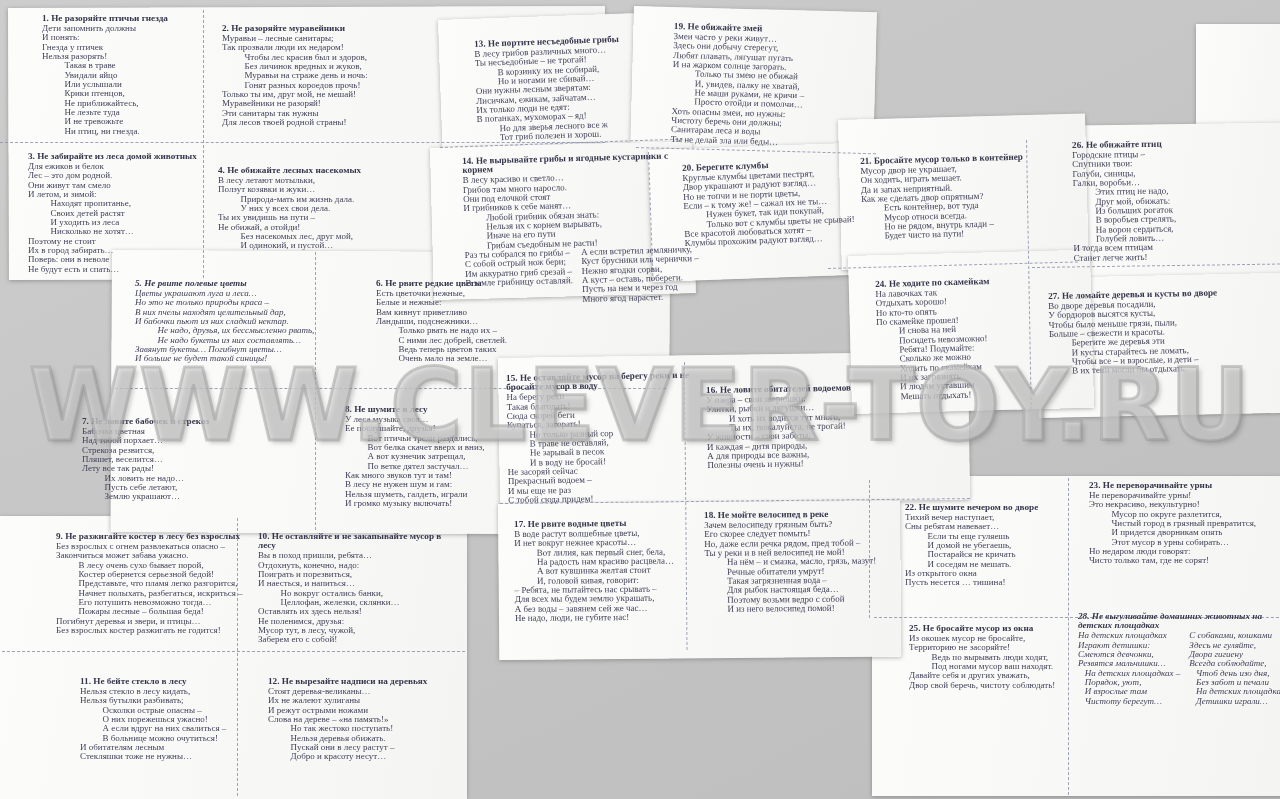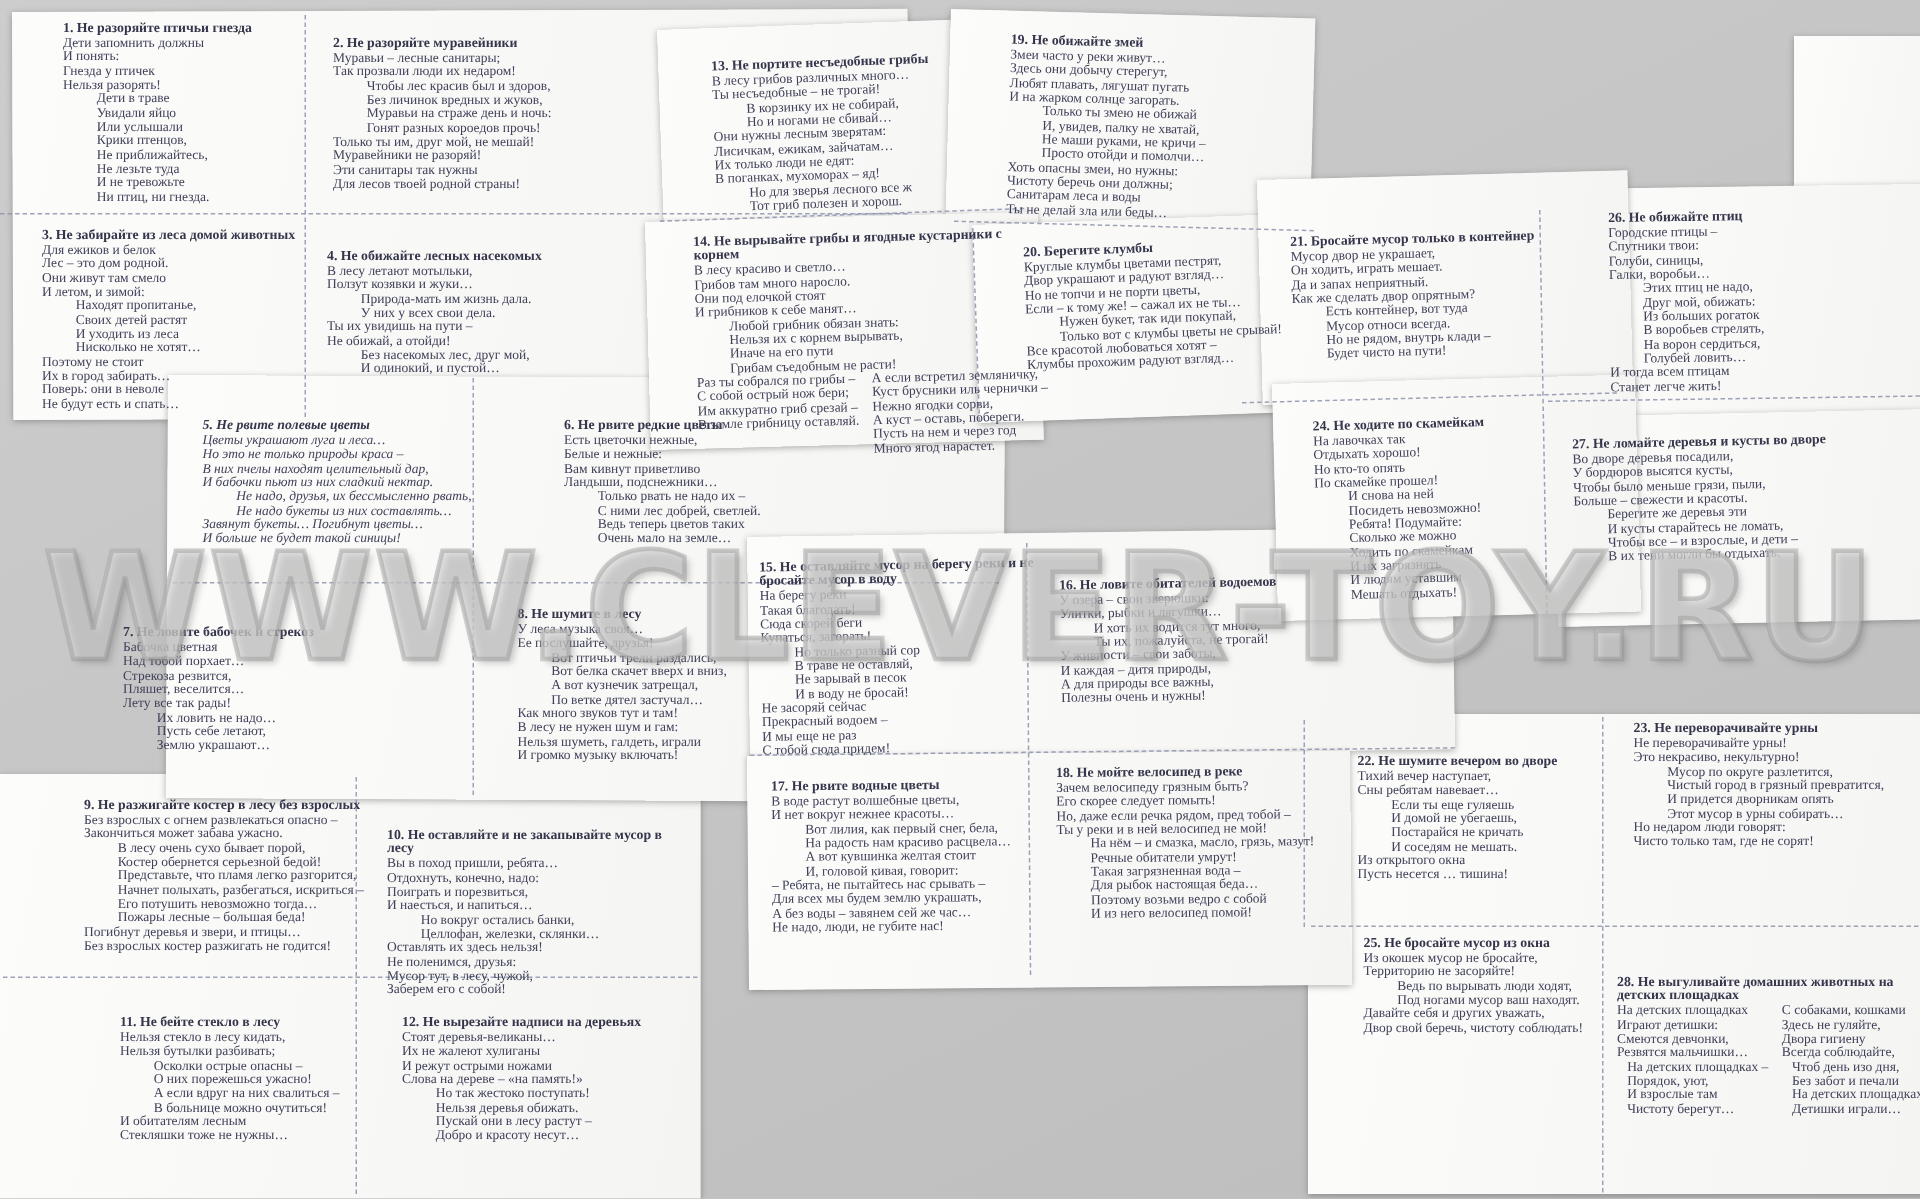--- a/index.html
+++ b/index.html
@@ -66,21 +66,21 @@
       <div class="dash-h" style="left: 874px; top: 617px; width: 410px;"></div>
       <div class="dash-v" style="left: 869px; top: 480px; height: 138px;"></div>
     </div>
   <div id="cards">
       <div class="card" style="left: 42px; top: 14px; width: 170px; transform: rotate(0deg);">
         <div class="ct">1. Не разоряйте птичьи гнезда</div>
         <div class="ln">Дети запомнить должны</div>
         <div class="ln">И понять:</div>
         <div class="ln">Гнезда у птичек</div>
         <div class="ln">Нельзя разорять!</div>
-        <div class="ln">          Дети в траве</div>
+        <div class="ln">          Такая в траве</div>
         <div class="ln">          Увидали яйцо</div>
         <div class="ln">          Или услышали</div>
         <div class="ln">          Крики птенцов,</div>
         <div class="ln">          Не приближайтесь,</div>
         <div class="ln">          Не лезьте туда</div>
         <div class="ln">          И не тревожьте</div>
         <div class="ln">          Ни птиц, ни гнезда.</div>
       </div>
       <div class="card" style="left: 222px; top: 24px; width: 190px; transform: rotate(0deg);">
         <div class="ct">2. Не разоряйте муравейники</div>
@@ -173,21 +173,21 @@
         <div class="ln">Закончиться может забава ужасно.</div>
         <div class="ln">          В лесу очень сухо бывает порой,</div>
         <div class="ln">          Костер обернется серьезной бедой!</div>
         <div class="ln">          Представьте, что пламя легко разгорится,</div>
         <div class="ln">          Начнет полыхать, разбегаться, искриться –</div>
         <div class="ln">          Его потушить невозможно тогда…</div>
         <div class="ln">          Пожары лесные – большая беда!</div>
         <div class="ln">Погибнут деревья и звери, и птицы…</div>
         <div class="ln">Без взрослых костер разжигать не годится!</div>
       </div>
-      <div class="card" style="left: 258px; top: 532px; width: 192px; transform: rotate(0deg); margin-top: 20px;">
+      <div class="card" style="left: 258px; top: 532px; width: 192px; transform: rotate(0deg);">
         <div class="ct">10. Не оставляйте и не закапывайте мусор в лесу</div>
         <div class="ln">Вы в поход пришли, ребята…</div>
         <div class="ln">Отдохнуть, конечно, надо:</div>
         <div class="ln">Поиграть и порезвиться,</div>
         <div class="ln">И наесться, и напиться…</div>
         <div class="ln">          Но вокруг остались банки,</div>
         <div class="ln">          Целлофан, железки, склянки…</div>
         <div class="ln">Оставлять их здесь нельзя!</div>
         <div class="ln">Не поленимся, друзья:</div>
         <div class="ln">Мусор тут, в лесу, чужой,</div>
@@ -409,21 +409,21 @@
         <div class="ct">27. Не ломайте деревья и кусты во дворе</div>
         <div class="ln">Во дворе деревья посадили,</div>
         <div class="ln">У бордюров высятся кусты,</div>
         <div class="ln">Чтобы было меньше грязи, пыли,</div>
         <div class="ln">Больше – свежести и красоты.</div>
         <div class="ln">          Берегите же деревья эти</div>
         <div class="ln">          И кусты старайтесь не ломать,</div>
         <div class="ln">          Чтобы все – и взрослые, и дети –</div>
         <div class="ln">          В их тени могли бы отдыхать.</div>
       </div>
-      <div class="card" style="left: 1078px; top: 650px; width: 202px; transform: rotate(0deg);">
+      <div class="card" style="left: 1078px; top: 612px; width: 202px; transform: rotate(0deg); font-style: italic;">
         <div class="ct">28. Не выгуливайте домашних животных на детских площадках</div>
         <div class="cols">
           <div>
             <div class="ln">На детских площадках</div>
             <div class="ln">Играют детишки:</div>
             <div class="ln">Смеются девчонки,</div>
             <div class="ln">Резвятся мальчишки…</div>
             <div class="ln">   На детских площадках –</div>
             <div class="ln">   Порядок, уют,</div>
             <div class="ln">   И взрослые там</div>

